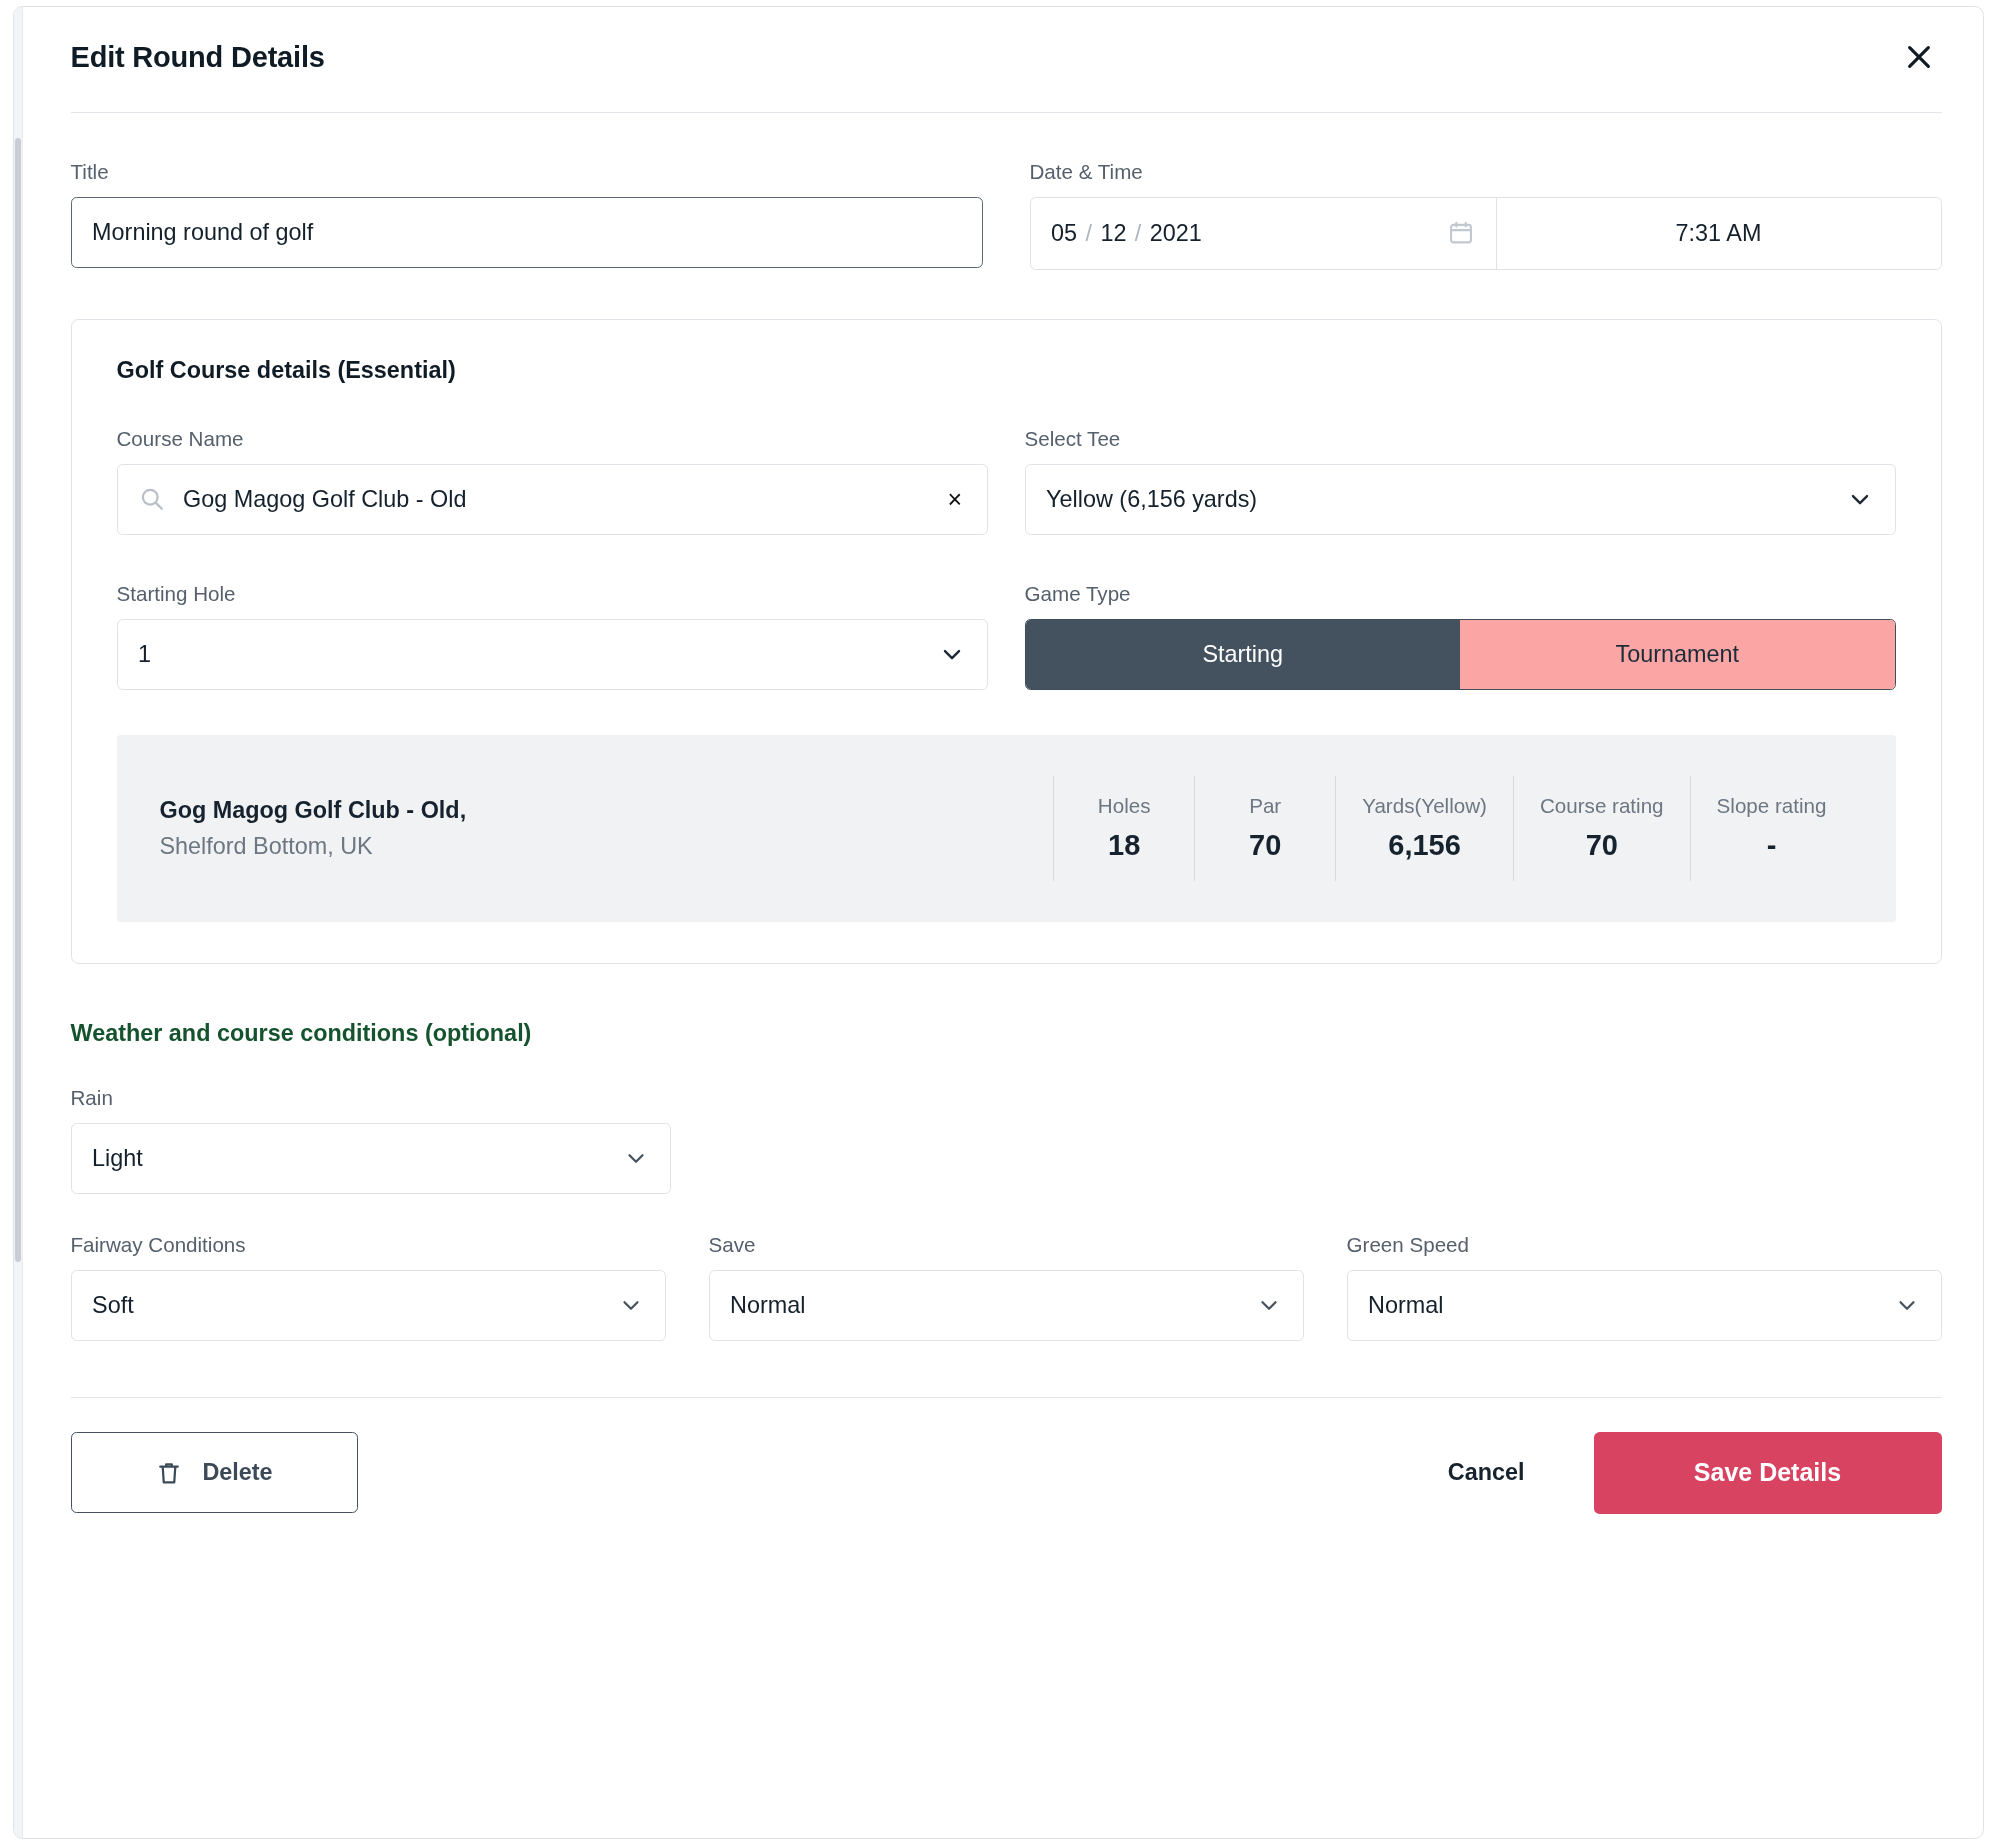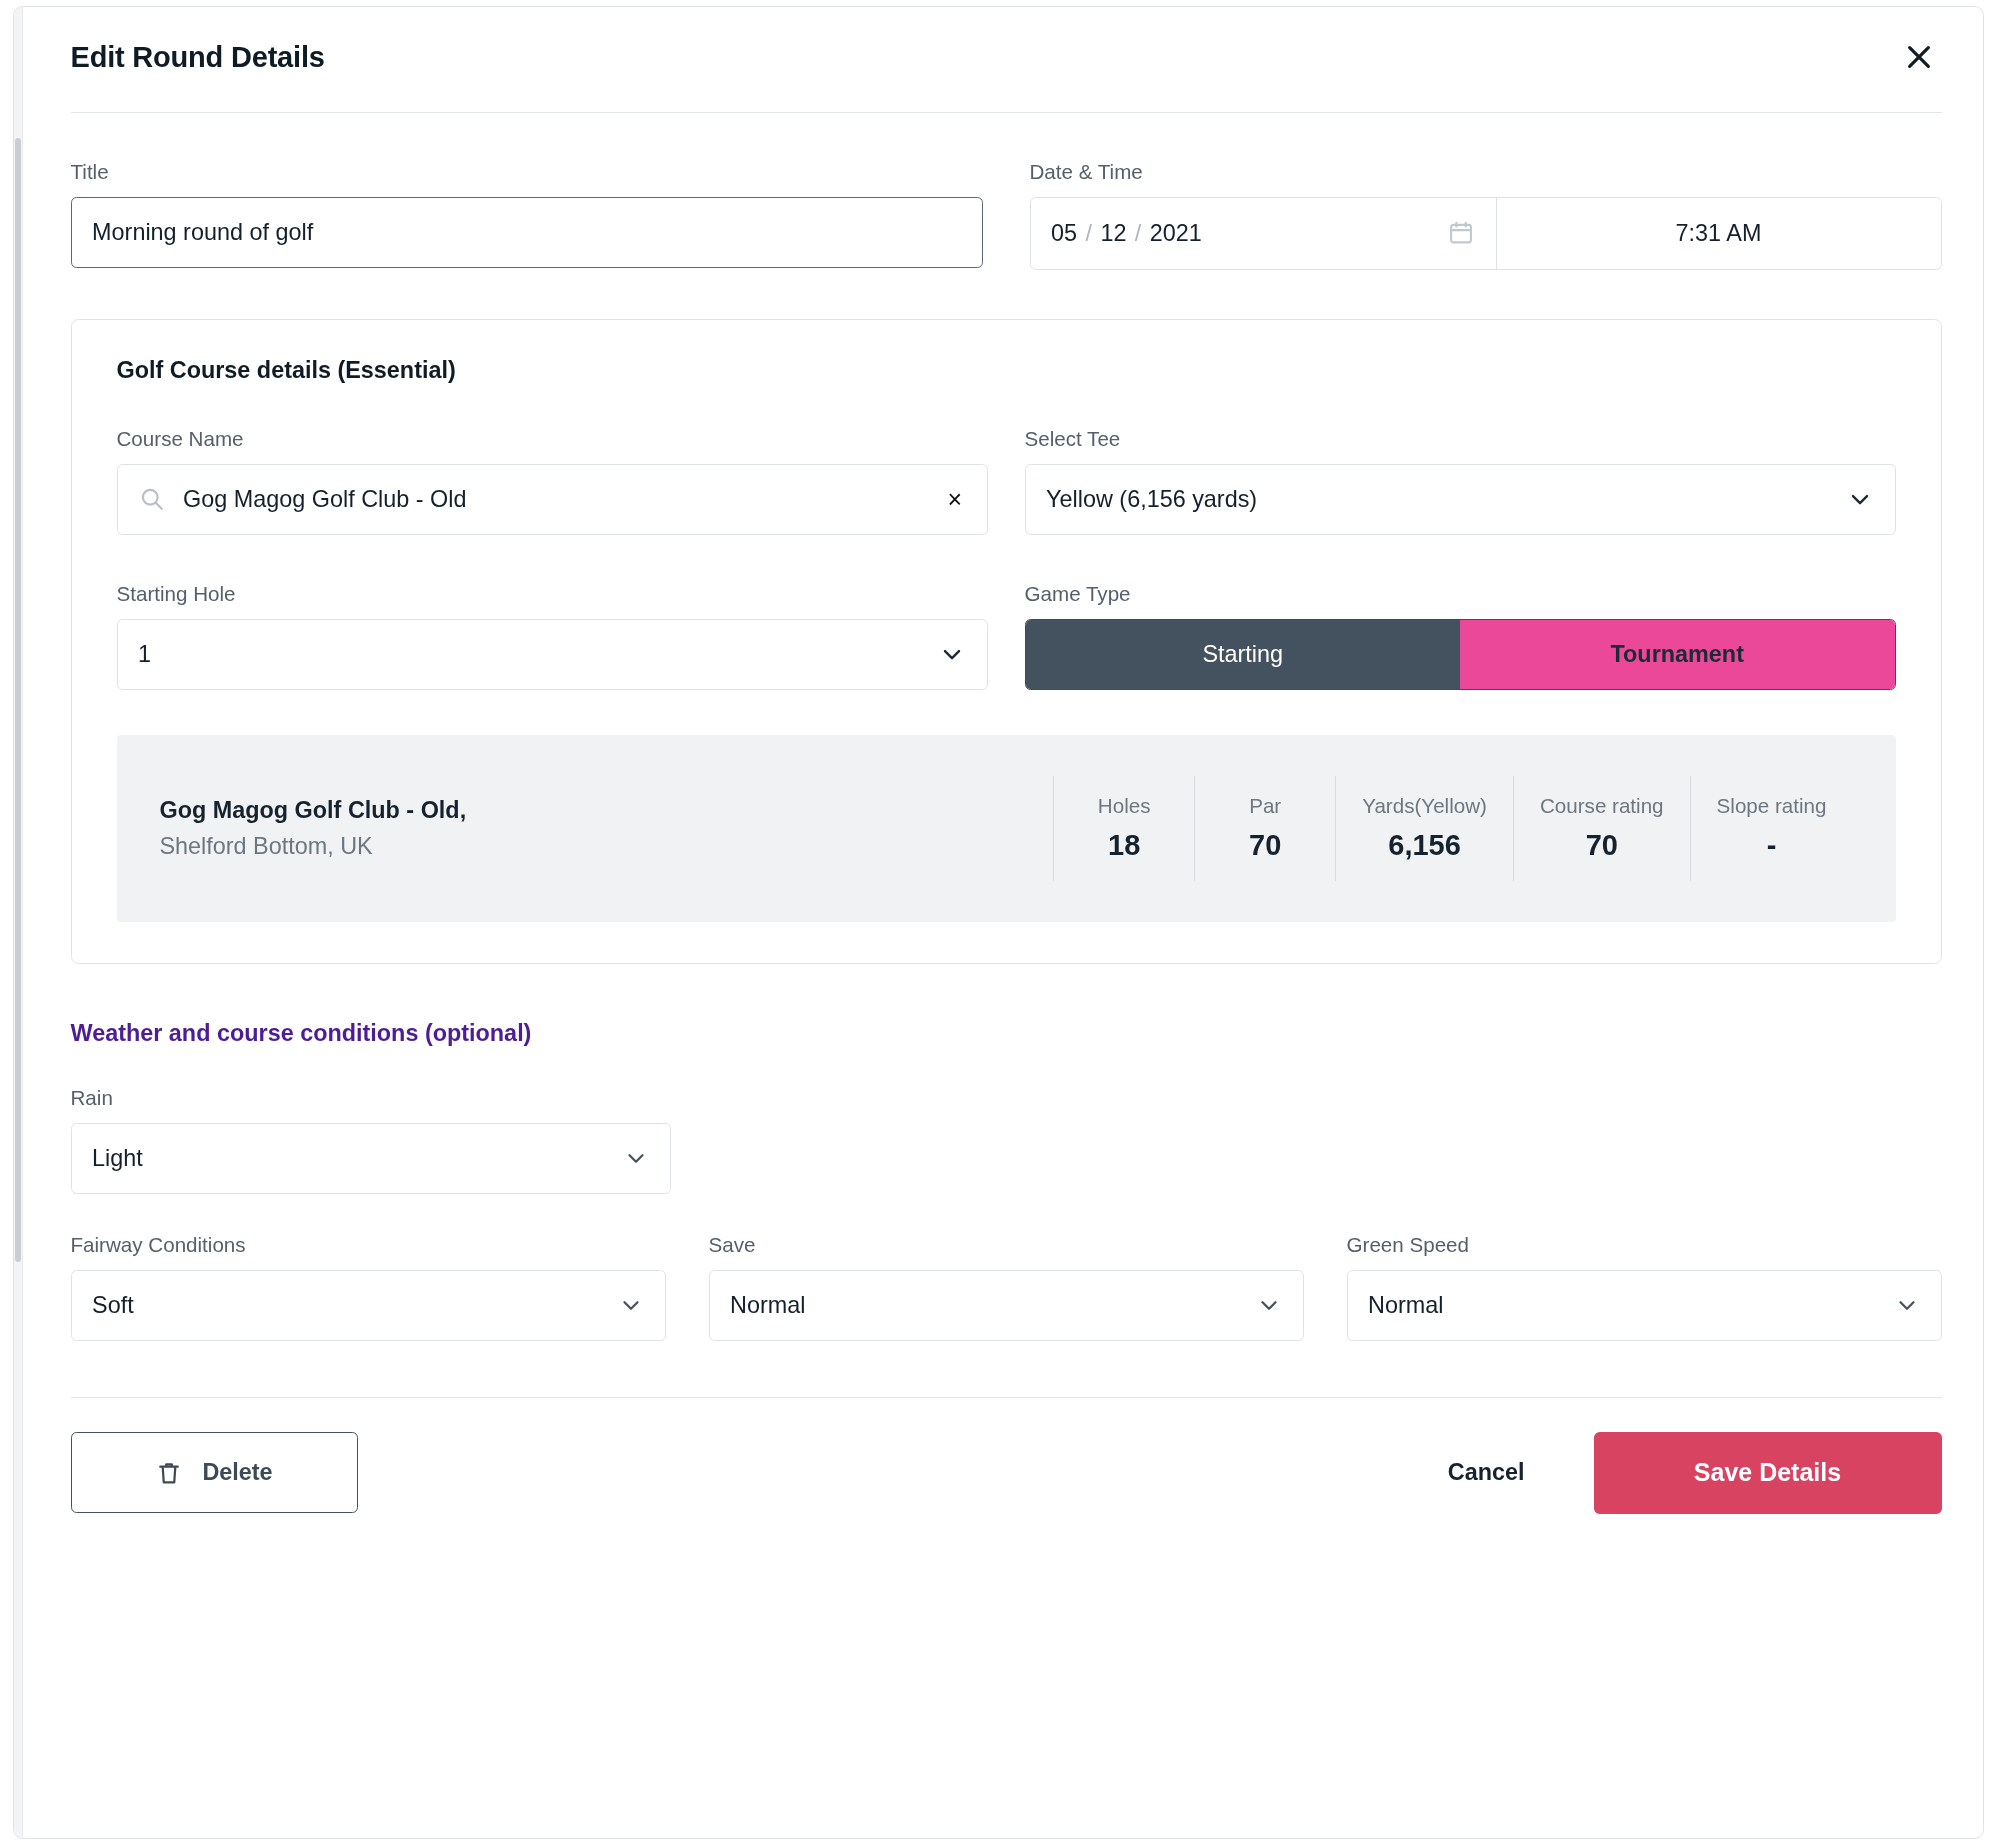--- a/index.html
+++ b/index.html
@@ -130,21 +130,21 @@
 
   .seg {
     display: flex; height: 71px;
     border: 0.9px solid #3f4d5a; border-radius: 5.6px; overflow: hidden;
   }
   .seg div {
     flex: 1; display: flex; align-items: center; justify-content: center;
     font-size: 23.4px; cursor: pointer;
   }
   .seg .on { background: #44525f; color: #fff; }
-  .seg .off { background: #ec4899; color: #1c2b38; font-weight: bold; }
+  .seg .off { background: #fca5a5; color: #1c2b38; }
 
   
   .stats {
     margin-top: 45px;
     background: #f1f2f4;
     border-radius: 3.7px;
     height: 187px;
     display: flex; align-items: center;
     padding: 0 43px;
   }
@@ -160,21 +160,21 @@
     min-width: 141px;
     height: 105px;
     display: flex; flex-direction: column; justify-content: center;
   }
   .stat-cell .k { font-size: 20.6px; color: #6d7782; margin-bottom: 11.2px; }
   .stat-cell .v { font-size: 29px; font-weight: 700; color: #16222d; }
 
   
   .weather-h {
     margin-top: 56px;
-    font-size: 23.4px; font-weight: 700; color: #4c1d95;
+    font-size: 23.4px; font-weight: 700; color: #14532d;
   }
   .wrow { display: flex; margin-top: 39px; }
   .wcell { width: 600px; margin-right: 43px; }
   .wcell:last-child { margin-right: 0; }
 
   .foot-rule { height: 0.9px; background: #e2e5e9; margin-top: 56px; }
   .footer {
     display: flex; align-items: center;
     padding-top: 34px;
   }

